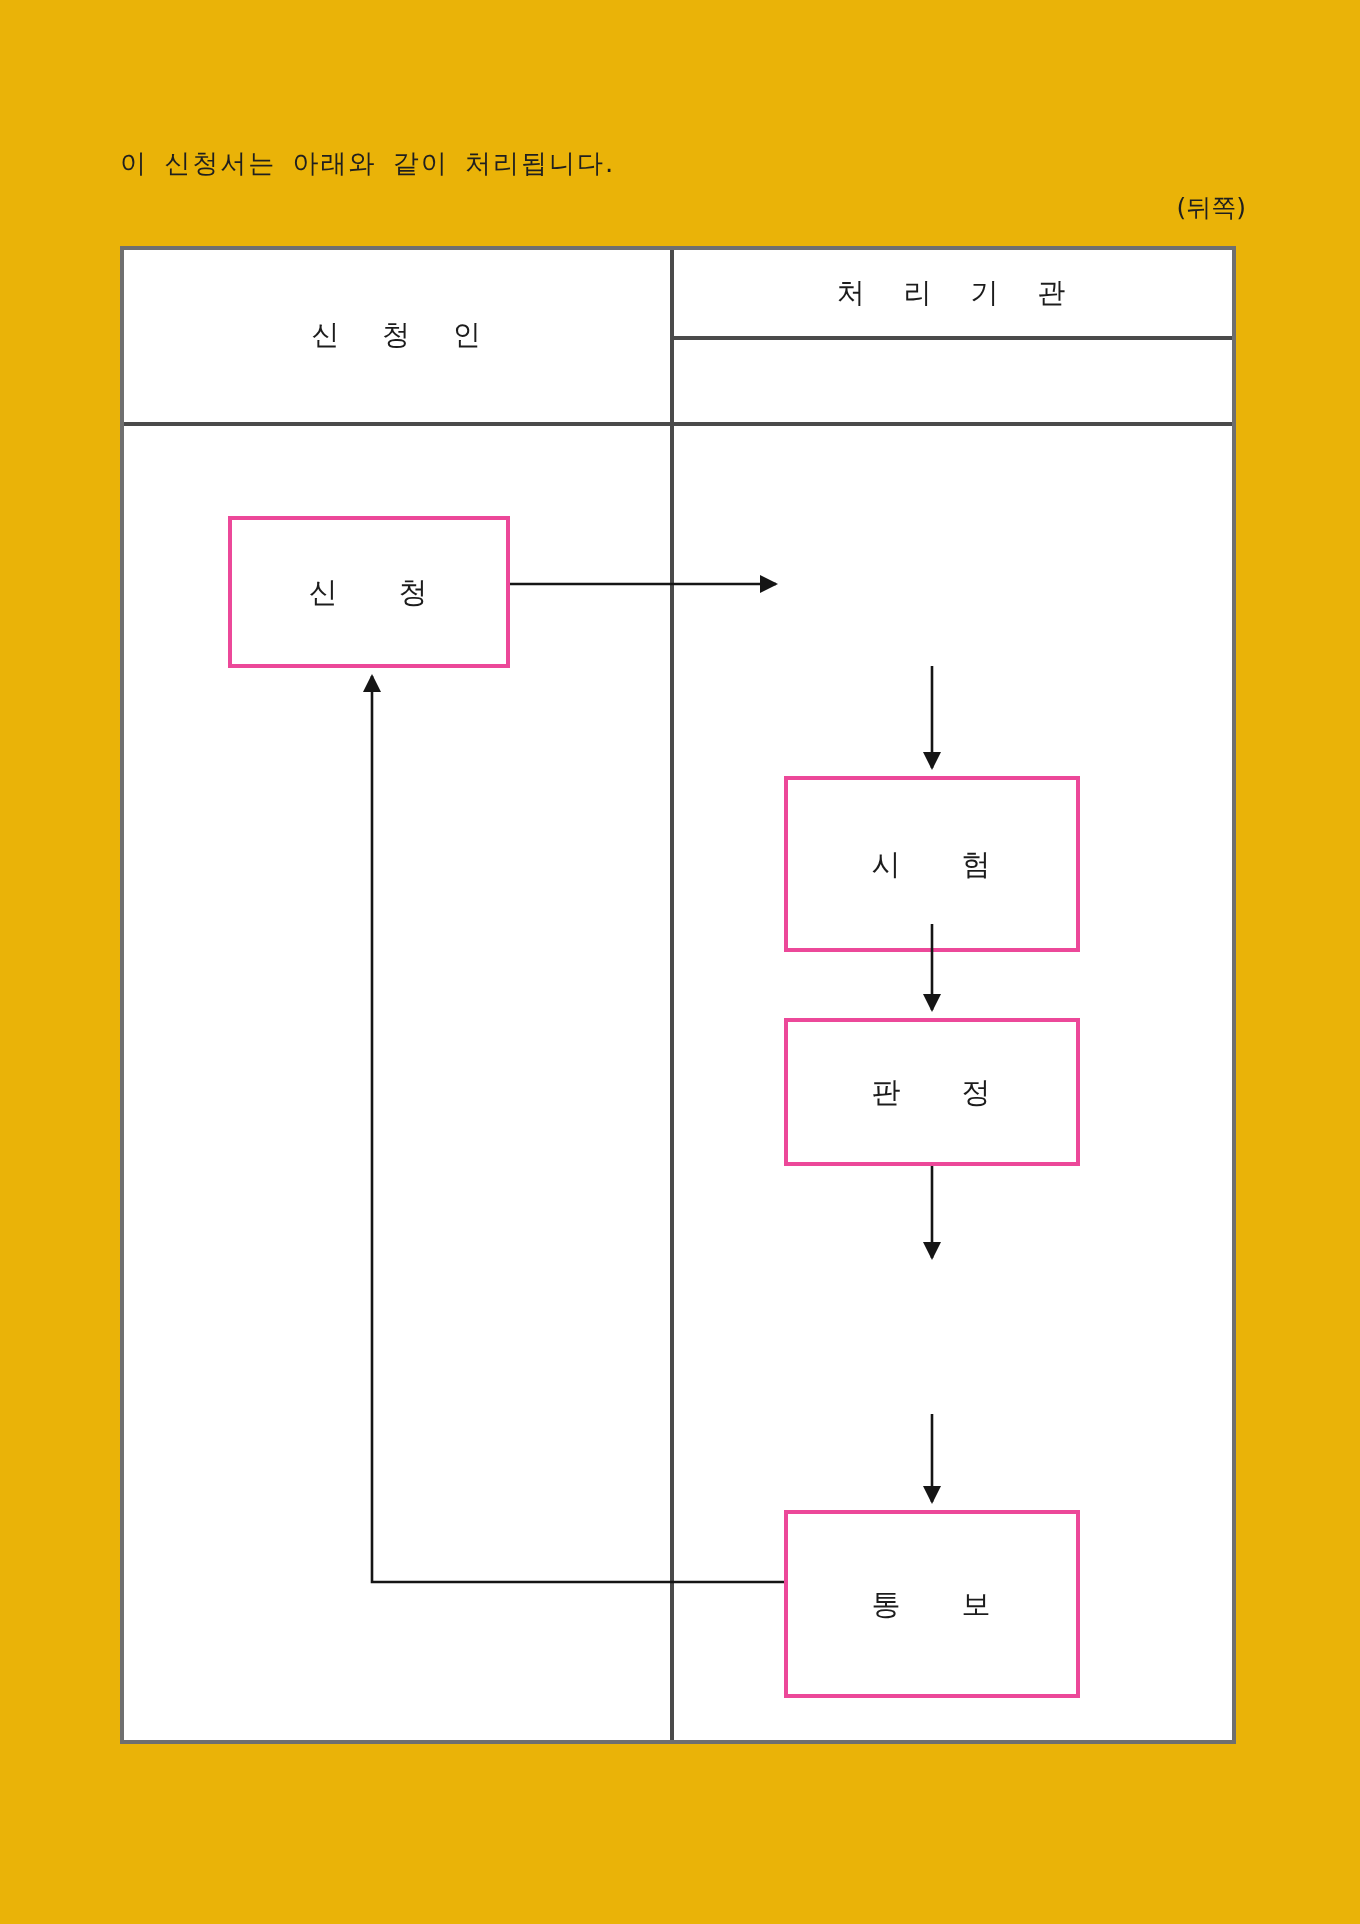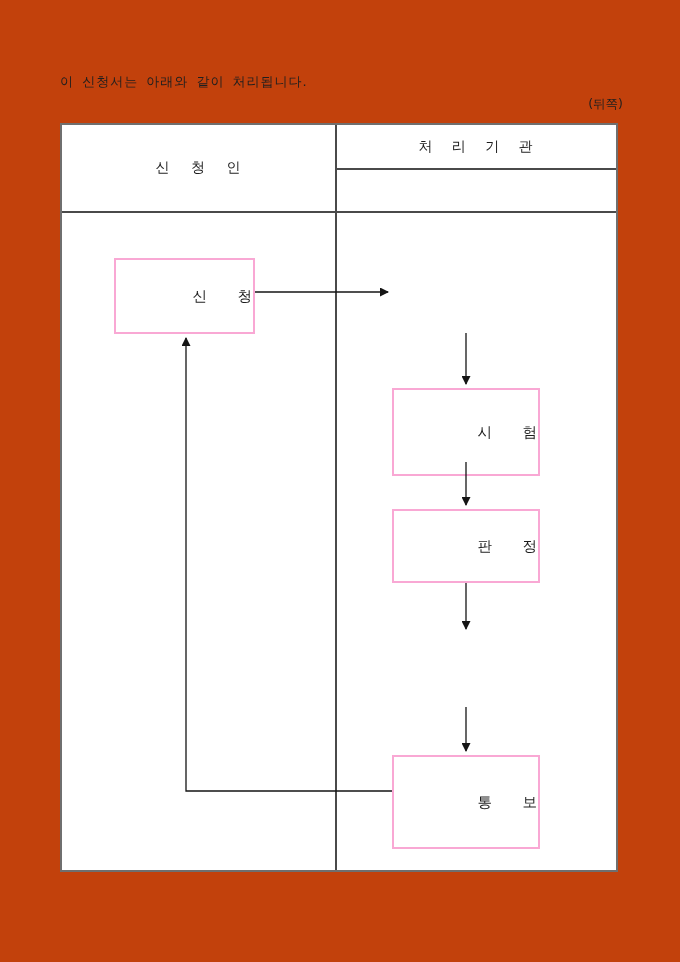--- a/index.html
+++ b/index.html
@@ -3,21 +3,21 @@
 <meta charset="utf-8">
 <style>
   * { margin: 0; padding: 0; box-sizing: border-box; }
   html, body { background: #e8e8e8; }
   body { font-family: "DejaVu Sans", "Liberation Sans", sans-serif; }
 
   .page {
     position: relative;
     width: 680px;
     height: 962px;
-    background: #c2410c;
+    background: #eab308;
     margin: 0 auto;
     overflow: hidden;
     color: #1a1a1a;
   }
 
   .intro-text {
     position: absolute;
     left: 60px;
     top: 73px;
     font-size: 13px;
@@ -79,25 +79,25 @@
     white-space: pre;
     font-family: Liberation Mono, monospace;
   }
   .applicant-header { left: 0; top: 0; width: 273px; height: 86px; word-spacing: 11px; letter-spacing: 1px; }
   .agency-header    { left: 274px; right: 0; top: 0; height: 43px; word-spacing: 9px; letter-spacing: 1px; }
   .agency-name     { left: 274px; right: 0; top: 44px; height: 42px; font-size: 13.5px; letter-spacing: 2.5px; }
 
   
   .flow-box {
     position: absolute;
-    border: 2px solid #f9a8d4;
+    border: 2px solid #ec4899;
     background: #ffffff;
     display: flex;
     align-items: center;
-    justify-content: flex-end;
+    justify-content: center;
     font-size: 14.5px;
     color: #1c1c1c;
     white-space: pre;
     word-spacing: 24px;
     letter-spacing: 1px;
   }
   .box-application  { left: 114px; top: 258px; width: 141px; height: 76px; }
   .box-receipt      { left: 392px; top: 258px; width: 148px; height: 75px; }
   .box-test         { left: 392px; top: 388px; width: 148px; height: 88px; }
   .box-judgment     { left: 392px; top: 509px; width: 148px; height: 74px; }

